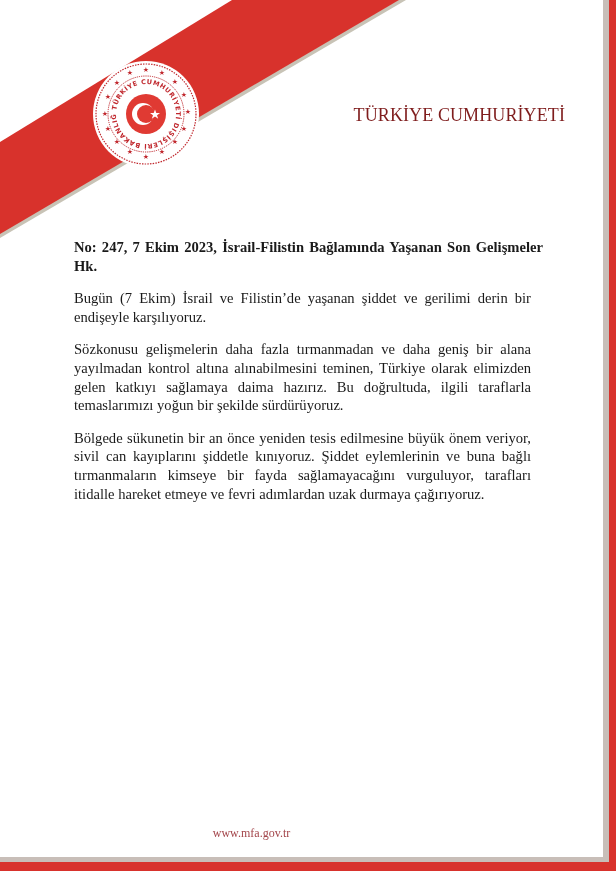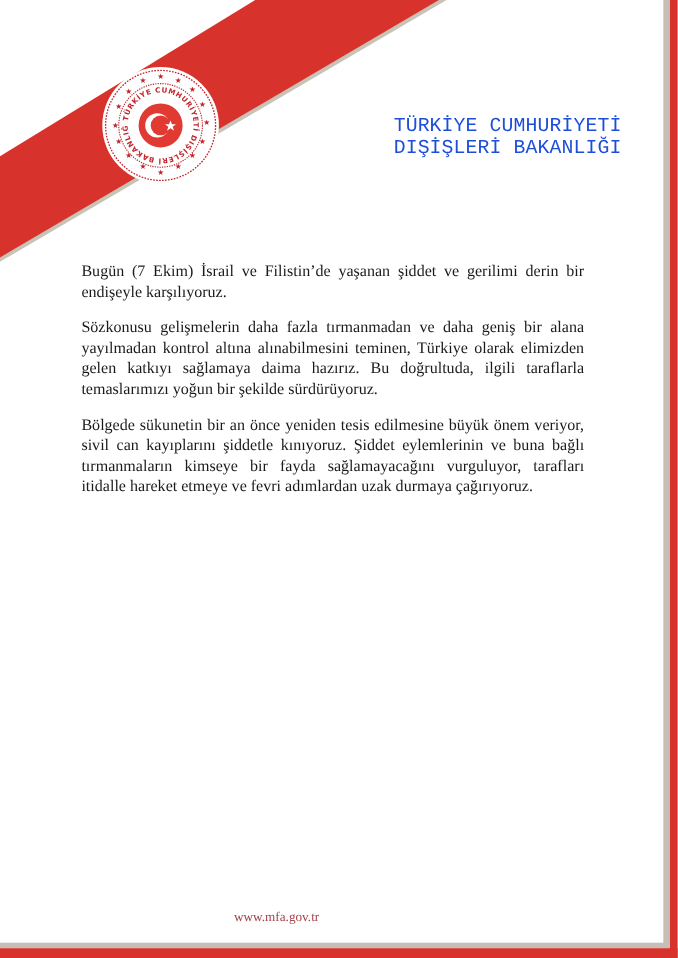--- a/index.html
+++ b/index.html
@@ -69,22 +69,22 @@
       top: 60px;
       width: 108px;
       height: 108px;
     }
     
     .ministry {
       position: absolute;
       right: 51px;
       top: 106px;
       text-align: right;
-      color: #1d4ed8;
-      font-family: Liberation Mono, monospace;
+      color: #7f1d1d;
+      font-family: Liberation Serif, serif;
       font-size: 18px;
       line-height: 19.5px;
       letter-spacing: 0.1px;
     }
     .ministry div { white-space: nowrap; }
 
     
     .content {
       position: absolute;
       left: 74px;
@@ -171,24 +171,24 @@
       <circle cx="51" cy="54" r="11" fill="#ffffff"></circle>
       <circle cx="54" cy="54" r="9" fill="#e03a33"></circle>
 
       <polygon points="63,49.5 64.3,53 68,53 65,55.2 66.2,58.8 63,56.6 59.8,58.8 61,55.2 58,53 61.7,53" fill="#ffffff"></polygon>
     </svg>
     
   </div>
 
   <div class="ministry">
     <div>TÜRKİYE CUMHURİYETİ</div>
-    <div>DIŞİŞLERİ BAKANLIĞI</div>
   </div>
 
   <div class="content">
+    <div class="title">No: 247, 7 Ekim 2023, İsrail-Filistin Bağlamında Yaşanan Son Gelişmeler Hk.</div>
     <p>Bugün (7 Ekim) İsrail ve Filistin’de yaşanan şiddet ve gerilimi derin bir endişeyle karşılıyoruz.</p>
     <p>Sözkonusu gelişmelerin daha fazla tırmanmadan ve daha geniş bir alana yayılmadan kontrol altına alınabilmesini teminen, Türkiye olarak elimizden gelen katkıyı sağlamaya daima hazırız. Bu doğrultuda, ilgili taraflarla temaslarımızı yoğun bir şekilde sürdürüyoruz.</p>
     <p>Bölgede sükunetin bir an önce yeniden tesis edilmesine büyük önem veriyor, sivil can kayıplarını şiddetle kınıyoruz. Şiddet eylemlerinin ve buna bağlı tırmanmaların kimseye bir fayda sağlamayacağını vurguluyor, tarafları itidalle hareket etmeye ve fevri adımlardan uzak durmaya çağırıyoruz.</p>
   </div>
 
   <div class="footer-url">www.mfa.gov.tr</div>
 
   <div class="edge-right-gray"></div>
   <div class="edge-right-red"></div>
   <div class="edge-bottom-gray"></div>

